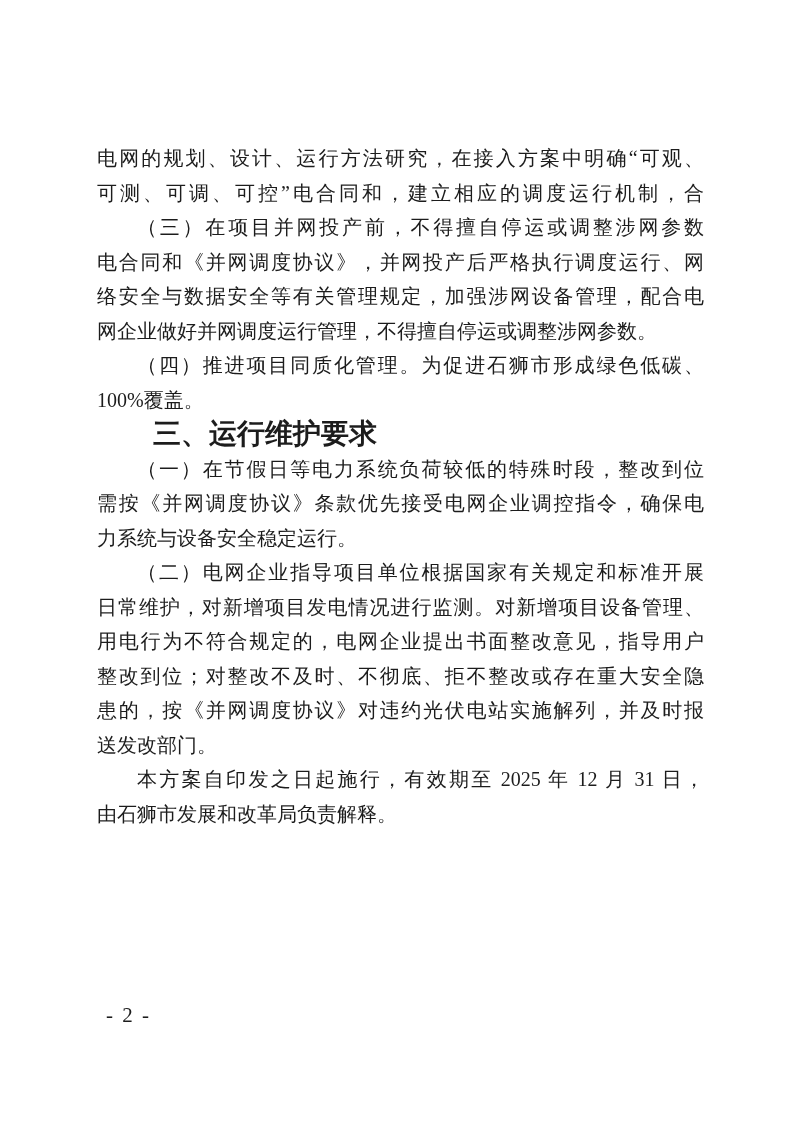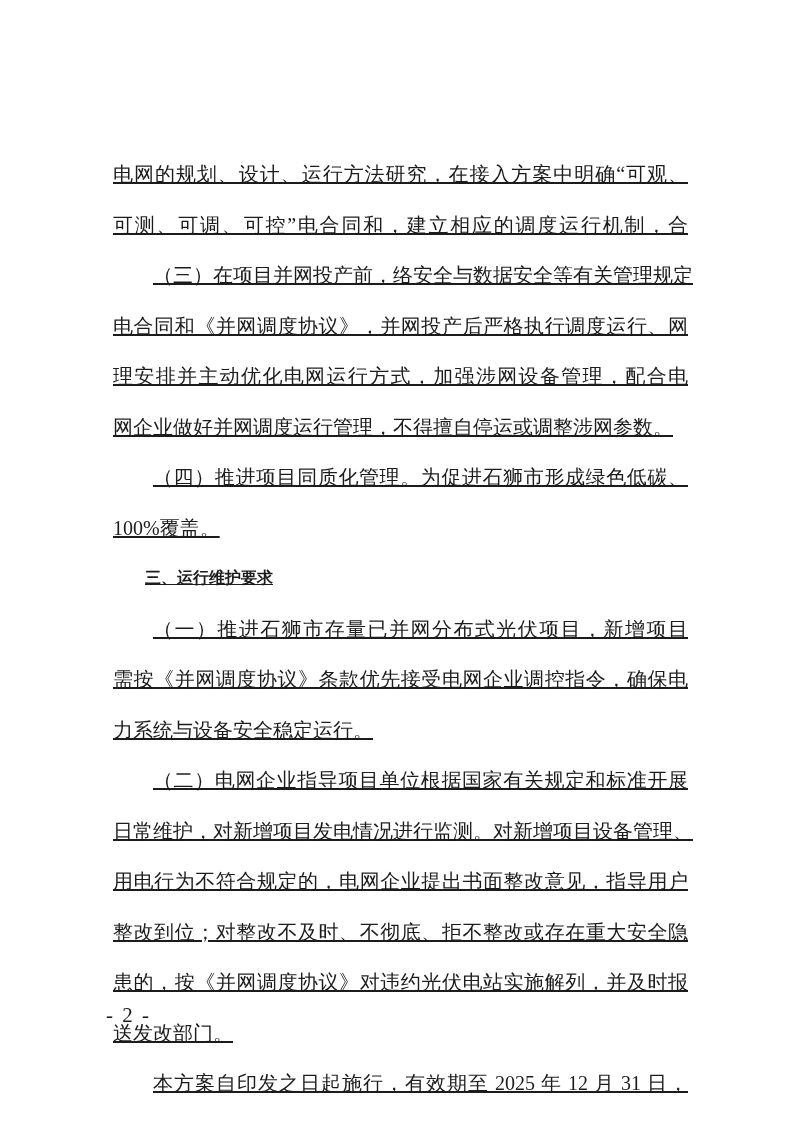--- a/index.html
+++ b/index.html
@@ -16,72 +16,71 @@
     font-family: "Liberation Serif", "DejaVu Serif", serif;
     color: #1c1c1c;
   }
   .doc {
     position: absolute;
     left: 97px;
     top: 141px;
     width: 607px;
   }
   .ln {
-    margin: 16px;
+    margin: 0;
     padding: 0;
     font-size: 20px;
     line-height: 34.5px;
     height: 34.5px;
     text-align: justify;
     text-align-last: justify;
     white-space: nowrap;
     overflow: visible;
-    text-decoration: underline;
   }
   .ln.end {
     text-align-last: left;
   }
   .ln.ind {
     text-indent: 2em;
   }
   .ln.hd {
     font-family: "Liberation Sans", "DejaVu Sans", sans-serif;
     font-weight: 700;
-    font-size: 16px;
+    font-size: 28px;
   }
   .footer {
     position: absolute;
     left: 106px;
     top: 1002px;
     font-size: 21px;
     line-height: 26px;
     letter-spacing: 2px;
     color: #1c1c1c;
   }
 </style>
 </head>
 <body>
 
 <div class="page">
   <div class="doc">
 
     <p class="ln">电网的规划、设计、运行方法研究，在接入方案中明确“可观、</p>
     <p class="ln">可测、可调、可控”电合同和，建立相应的调度运行机制，合</p>
 
-    <p class="ln ind">（三）在项目并网投产前，络安全与数据安全等有关管理规定</p>
+    <p class="ln ind">（三）在项目并网投产前，不得擅自停运或调整涉网参数</p>
     <p class="ln">电合同和《并网调度协议》，并网投产后严格执行调度运行、网</p>
-    <p class="ln">理安排并主动优化电网运行方式，加强涉网设备管理，配合电</p>
+    <p class="ln">络安全与数据安全等有关管理规定，加强涉网设备管理，配合电</p>
     <p class="ln end">网企业做好并网调度运行管理，不得擅自停运或调整涉网参数。</p>
 
     <p class="ln ind">（四）推进项目同质化管理。为促进石狮市形成绿色低碳、</p>
     <p class="ln end">100%覆盖。</p>
 
     <p class="ln hd ind end">三、运行维护要求</p>
 
-    <p class="ln ind">（一）推进石狮市存量已并网分布式光伏项目，新增项目</p>
+    <p class="ln ind">（一）在节假日等电力系统负荷较低的特殊时段，整改到位</p>
     <p class="ln">需按《并网调度协议》条款优先接受电网企业调控指令，确保电</p>
     <p class="ln end">力系统与设备安全稳定运行。</p>
 
     <p class="ln ind">（二）电网企业指导项目单位根据国家有关规定和标准开展</p>
     <p class="ln">日常维护，对新增项目发电情况进行监测。对新增项目设备管理、</p>
     <p class="ln">用电行为不符合规定的，电网企业提出书面整改意见，指导用户</p>
     <p class="ln">整改到位；对整改不及时、不彻底、拒不整改或存在重大安全隐</p>
     <p class="ln">患的，按《并网调度协议》对违约光伏电站实施解列，并及时报</p>
     <p class="ln end">送发改部门。</p>
 

